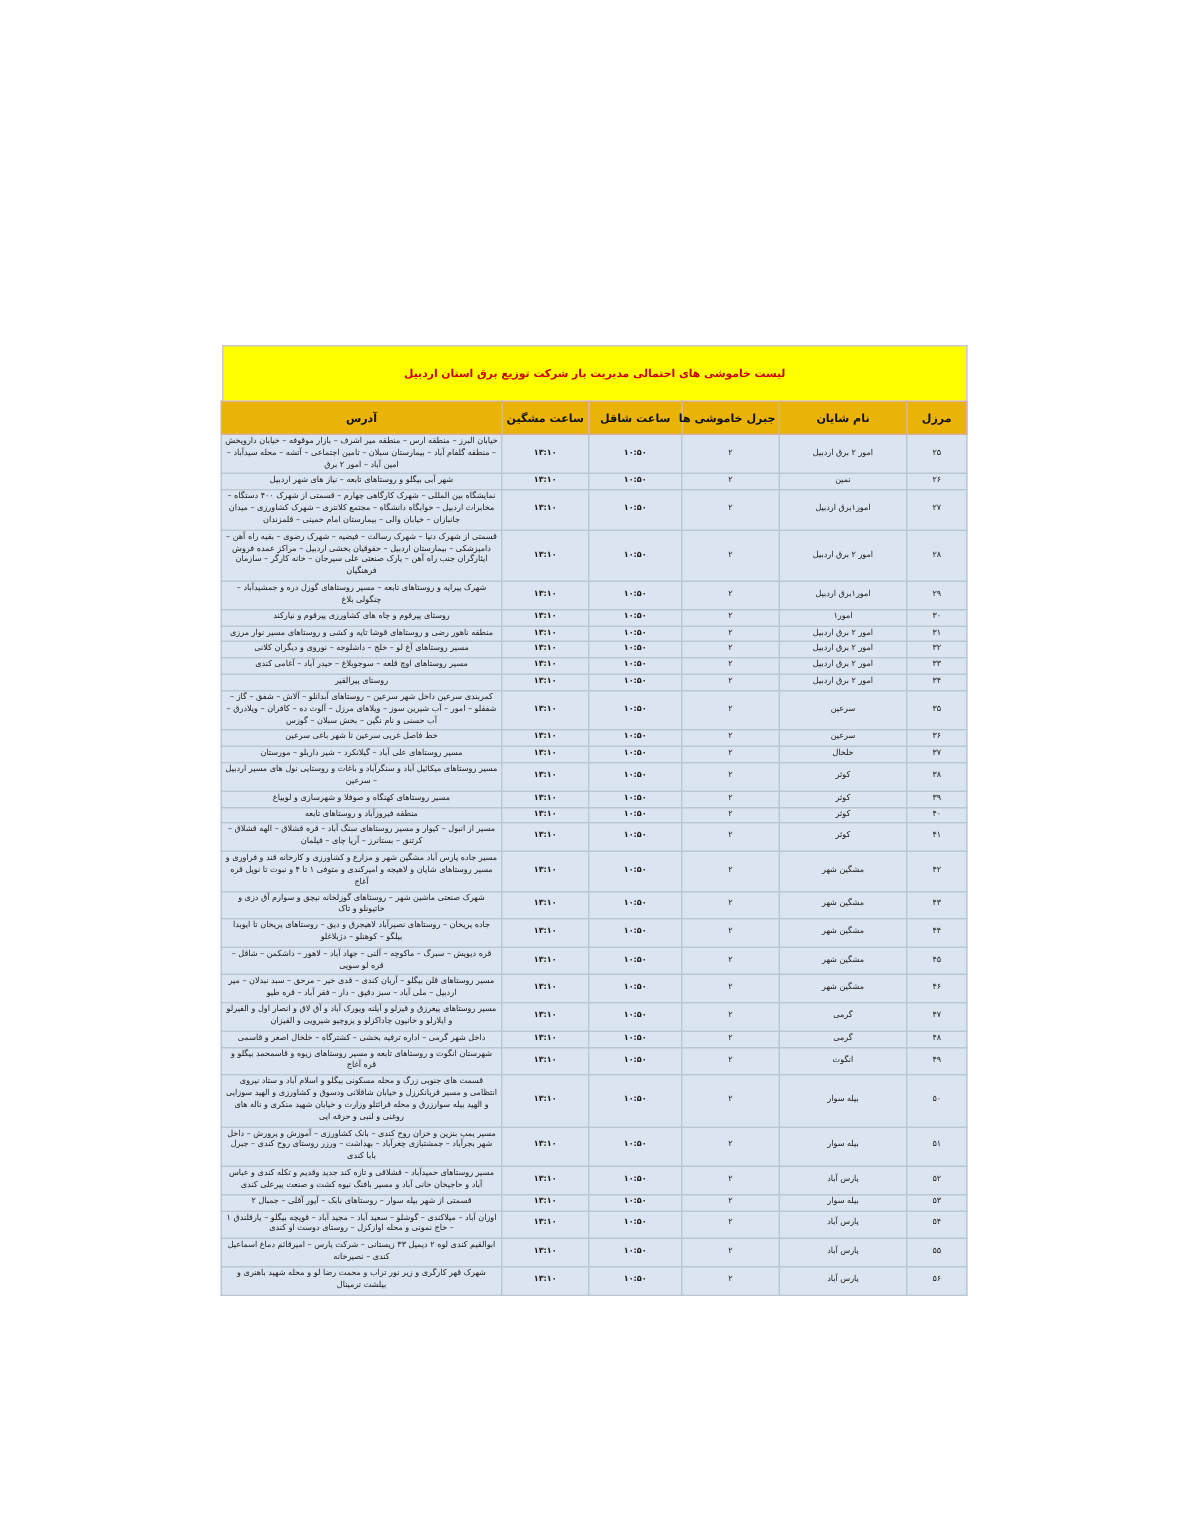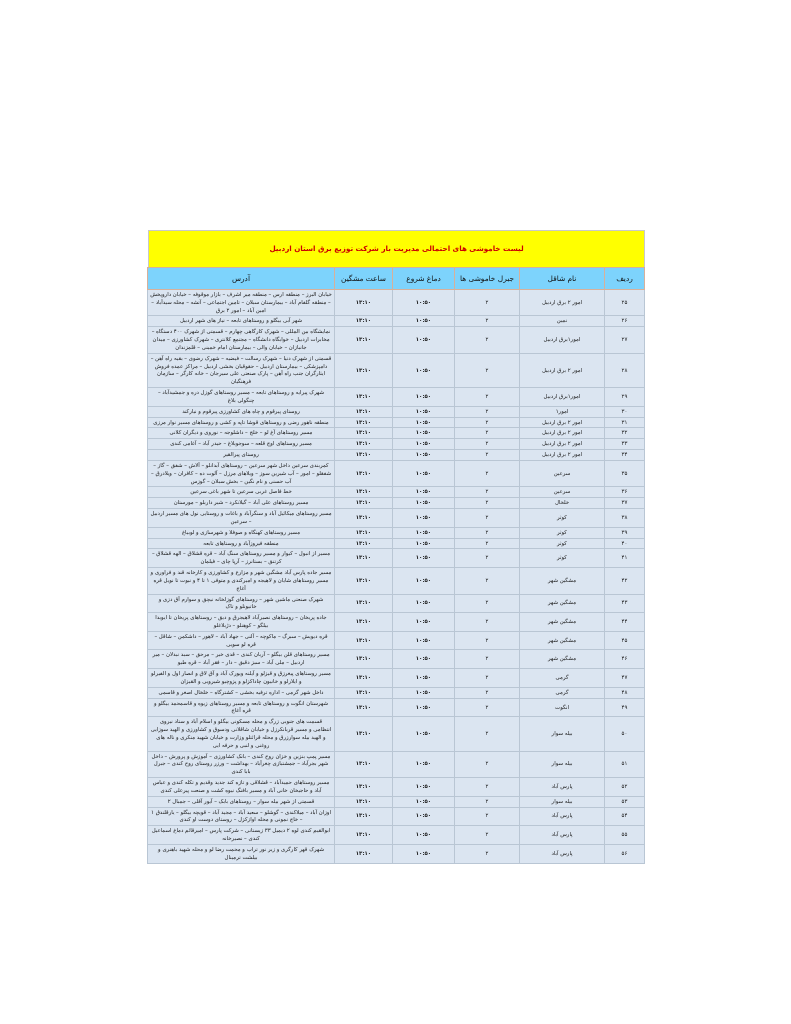--- a/index.html
+++ b/index.html
@@ -41,23 +41,23 @@
     table-layout:fixed;
     direction:rtl;
   }
   table.outage th, table.outage td{
     border:1px solid #b9c6d4;
     padding:1px 2px;
     vertical-align:middle;
     text-align:center;
   }
   table.outage thead th{
-    background:#7dd3fc;
+    background:#eab308;
     color:#111111;
-    font-weight:normal;
+    font-weight:bold;
     font-size:7.4px;
     height:19px;
     border-color:#d7b09a;
     white-space:nowrap;
   }
   table.outage tbody td{
     background:#dbe5f1;
     color:#1a1a1a;
     font-size:5.4px;
     line-height:1.45;
@@ -92,24 +92,24 @@
     <colgroup>
       <col class="w-row">
       <col class="w-name">
       <col class="w-block">
       <col class="w-start">
       <col class="w-end">
       <col class="w-addr">
     </colgroup>
     <thead>
       <tr>
-        <th>ردیف</th>
-        <th>نام شاقل</th>
+        <th>مرزل</th>
+        <th>نام شایان</th>
         <th>جبرل خاموشی ها</th>
-        <th>دماغ شروع</th>
+        <th>ساعت شاقل</th>
         <th>ساعت مشگین</th>
         <th>آدرس</th>
       </tr>
     </thead>
     <tbody id="table-body">
         <tr>
           <td class="c-row">۲۵</td>
           <td class="c-name">امور ۲ برق اردبیل</td>
           <td class="c-block">۲</td>
           <td class="c-time">۱۰:۵۰</td>

